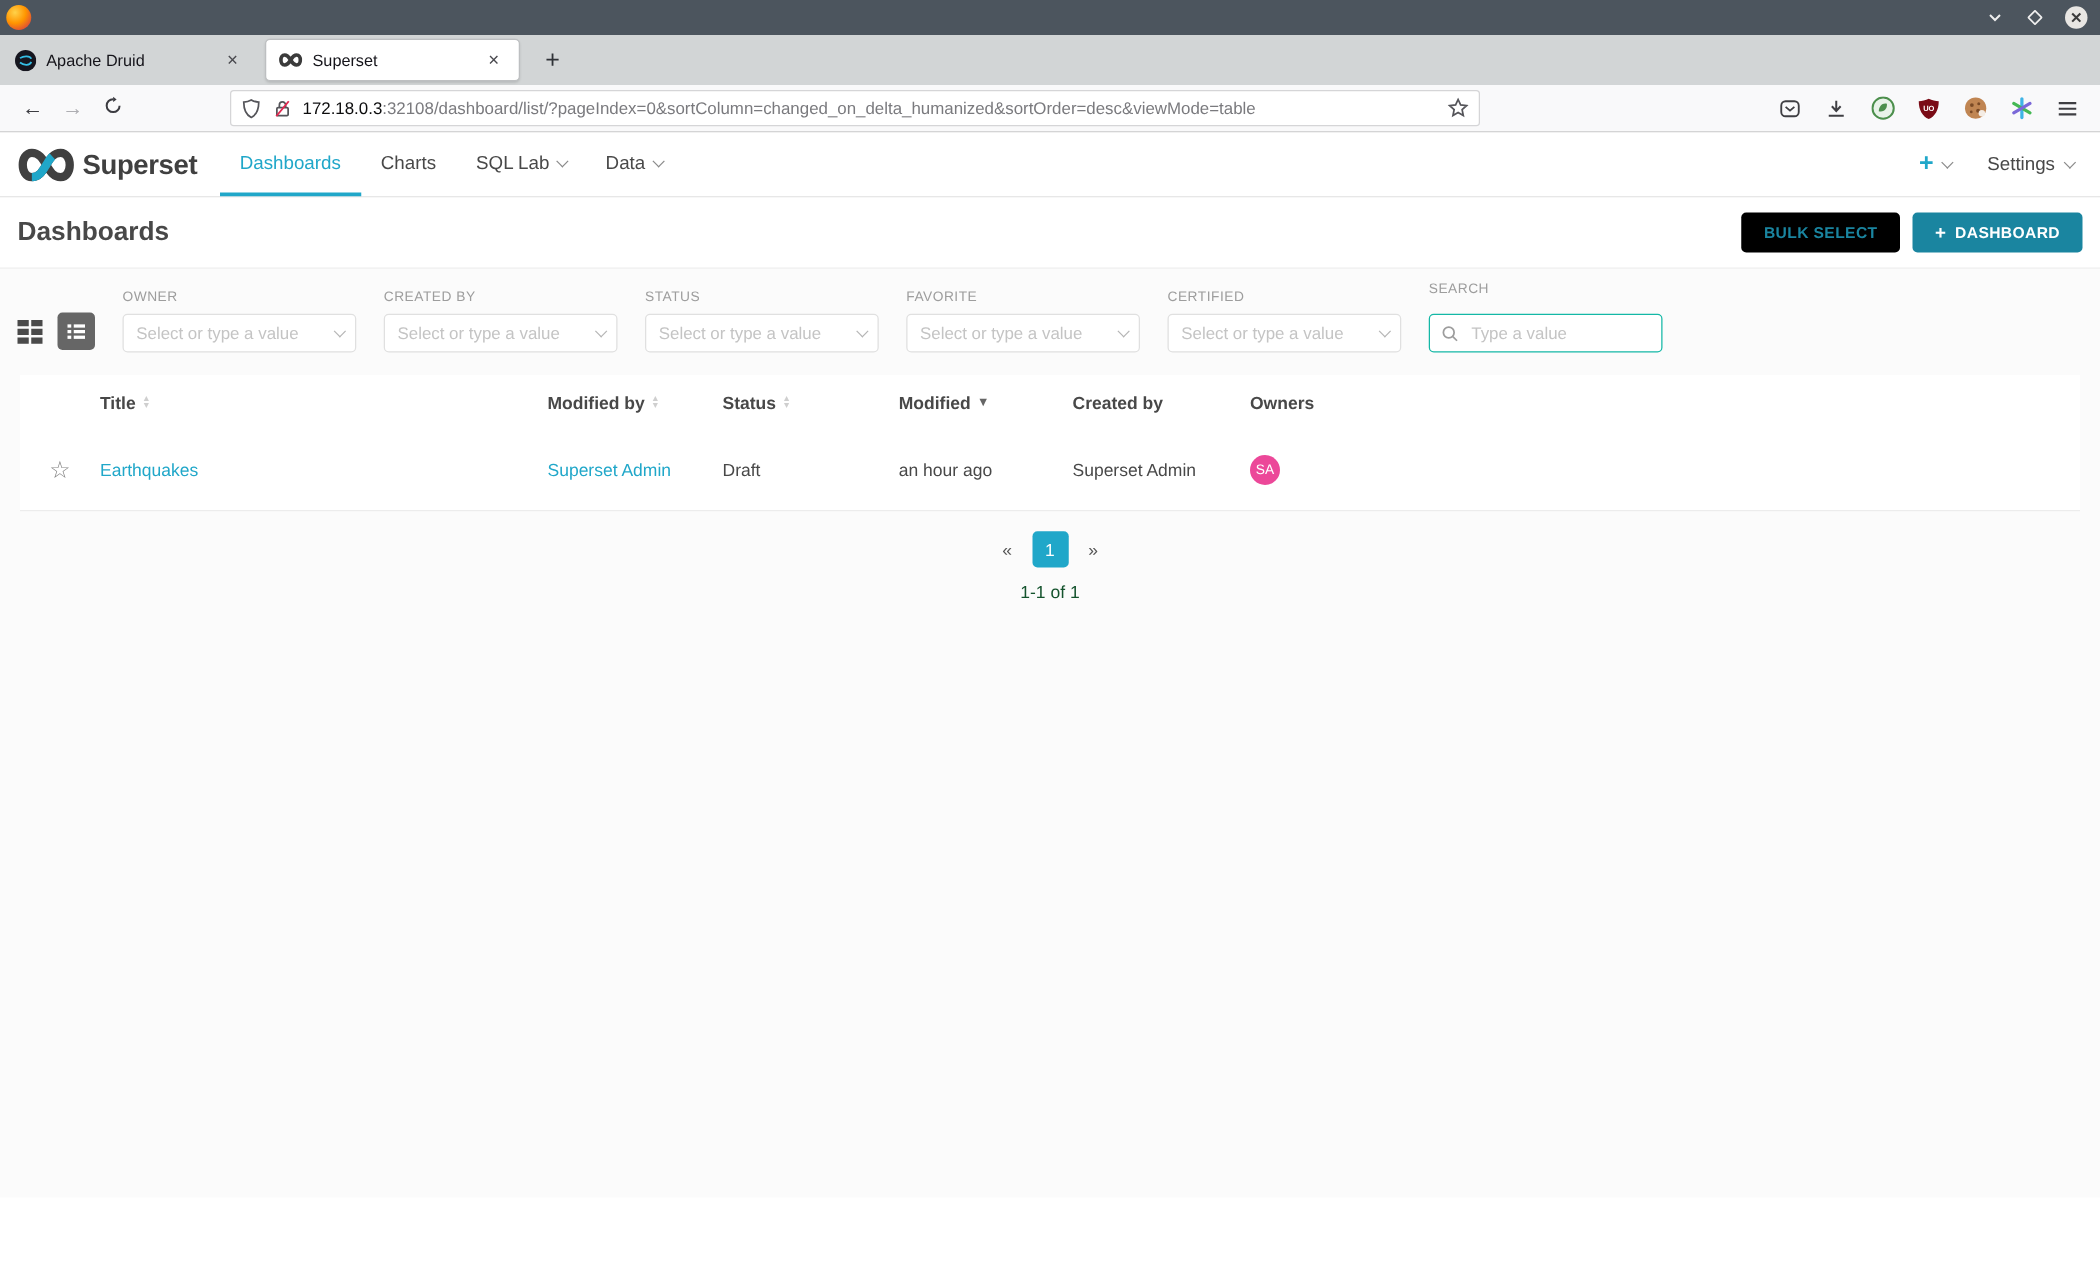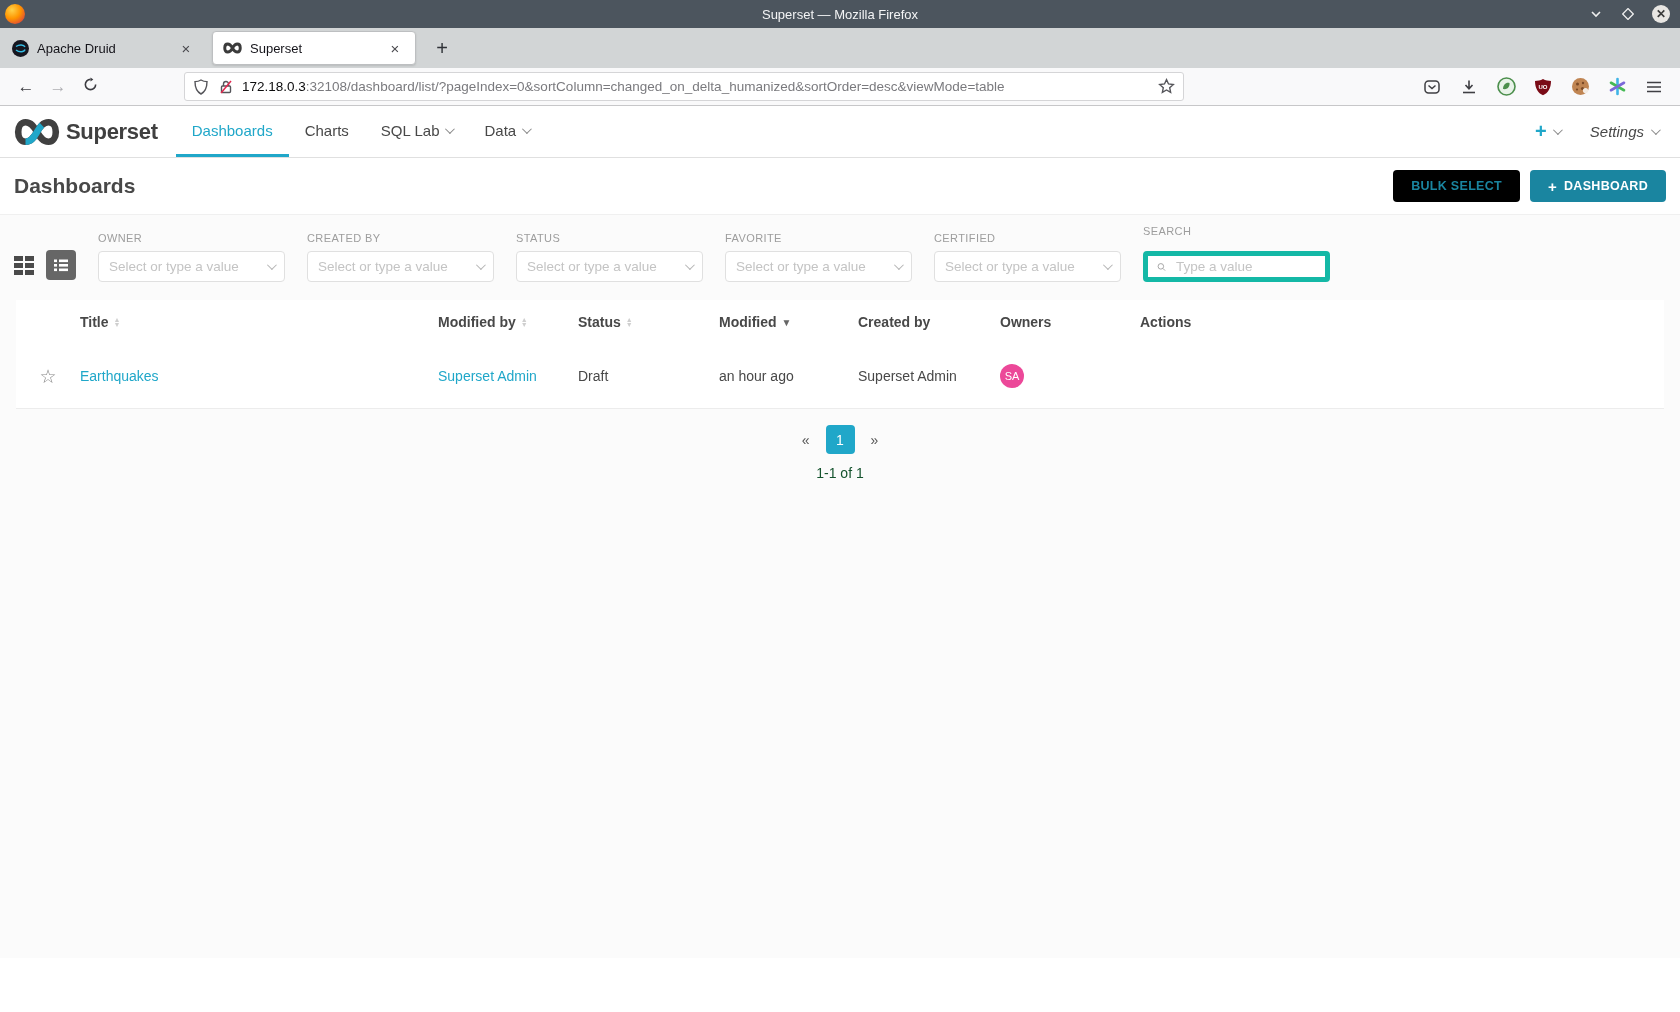--- a/index.html
+++ b/index.html
@@ -42,21 +42,21 @@
     display:flex; align-items:stretch; padding:0 14px; }
   .brand { display:flex; align-items:center; gap:6px; margin-right:18px; }
   .brand-text { font-size:22px; font-weight:bold; color:#404040; letter-spacing:-.3px; }
   .ss-nav-item { display:flex; align-items:center; gap:6px; padding:0 16px; font-size:15px;
     color:#484848; border-bottom:3px solid transparent; }
   .ss-nav-item.active { color:#20a7c9; border-bottom-color:#20a7c9; }
   .caret { width:7px; height:7px; border-right:1.5px solid #8a8a8a; border-bottom:1.5px solid #8a8a8a;
     transform:rotate(45deg) translateY(-2px); display:inline-block; }
   .nav-right { margin-left:auto; display:flex; align-items:center; gap:30px; padding-right:8px; }
   .plus-link { color:#20a7c9; font-size:20px; font-weight:bold; display:flex; align-items:center; gap:6px; }
-  .settings-link { color:#484848; font-size:15px; display:flex; align-items:center; gap:7px;font-style:italic; }
+  .settings-link { color:#484848; font-size:15px; display:flex; align-items:center; gap:7px; }
 
   
   .submenu { height:56px; background:#fff; display:flex; align-items:center; padding:0 14px; }
   .page-title { font-size:21px; font-weight:bold; color:#484848; }
   .submenu-btns { margin-left:auto; display:flex; gap:10px; }
   .btn { height:32px; border-radius:4px; display:flex; align-items:center; justify-content:center;
     font-size:12.5px; font-weight:bold; letter-spacing:.3px; padding:0 18px; }
   .btn-secondary { background:#000000; color:#1a85a0; }
   .btn-primary { background:#1a85a0; color:#fff; gap:7px; }
   .btn-primary .plus { font-size:15px; font-weight:bold; }
@@ -69,21 +69,21 @@
   .grid-icon span { width:9px; height:5px; background:#4a4a4a; }
   .list-toggle { width:30px; height:30px; background:#666; border-radius:4px;
     display:flex; align-items:center; justify-content:center; }
   .filter-group { width:187px; }
   .filter-label { font-size:11px; color:#9d9d9d; letter-spacing:.4px; margin-bottom:7px; }
   .select-box { height:31px; background:#fff; border:1px solid #e0e0e0; border-radius:4px;
     display:flex; align-items:center; padding:0 10px; }
   .select-box .ph { font-size:13.5px; color:#c4c4c4; }
   .select-box .chev { margin-left:auto; width:7px; height:7px; border-right:1.4px solid #b5b5b5;
     border-bottom:1.4px solid #b5b5b5; transform:rotate(45deg) translateY(-2px); }
-  .search-box { height:31px; background:#fff; border:5px solid #14b8a6; border-radius:4px;
+  .search-box { height:31px; background:#fff; border:1px solid #14b8a6; border-radius:4px;
     display:flex; align-items:center; padding:0 9px; gap:10px;margin-top:14px; }
   .search-box input { border:none; outline:none; font-size:13.5px; width:140px;
     font-family:"Liberation Sans",sans-serif; color:#484848; background:transparent; }
   .search-box input::placeholder { color:#c4c4c4; }
 
   .table-card { background:#fff; margin:0 16px; border-bottom:1px solid #ececec; }
   .trow { display:grid; grid-template-columns:64px 358px 140px 141px 139px 142px 140px 1fr;
     align-items:center; }
   .thead { height:44px; font-size:14px; font-weight:bold; color:#484848;text-align:right; }
   .th { display:flex; align-items:center; gap:5px; }
@@ -100,21 +100,20 @@
   .pg-arrow { color:#555; font-size:14px; padding:0 6px; }
   .pg-page { width:29px; height:29px; background:#20a7c9; border-radius:4px; color:#fff;
     font-size:14px; display:flex; align-items:center; justify-content:center; }
   .pg-summary { text-align:center; margin-top:11px; font-size:14px; color:#14532d; }
 </style>
 </head>
 <body>
 
 <div class="titlebar">
   <div class="ff-logo"></div>
-  <div class="win-title">Superset — Mozilla Firefox</div>
   <div class="win-controls">
     <div class="wc">
       <svg width="12" height="12" viewBox="0 0 12 12">
           <path d="M2 4 L6 8 L10 4" fill="none" stroke="#eee" stroke-width="1.6"></path>
         </svg>
     </div>
     <div class="wc">
       <svg width="12" height="12" viewBox="0 0 12 12">
           <rect x="2.2" y="2.2" width="7.6" height="7.6" transform="rotate(45 6 6)" fill="none" stroke="#eee" stroke-width="1.4"></rect>
         </svg>
@@ -363,23 +362,20 @@
       <div class="th">
         <span>Modified</span>
         <span class="sort-active">▼</span>
       </div>
       <div class="th">
         <span>Created by</span>
       </div>
       <div class="th">
         <span>Owners</span>
       </div>
-      <div class="th">
-        <span>Actions</span>
-      </div>
     </div>
 
     <div class="trow tdata">
       <div class="star-cell">
         <span class="fav-star">☆</span>
       </div>
       <div><a class="link" href="#">Earthquakes</a></div>
       <div><a class="link" href="#">Superset Admin</a></div>
       <div>Draft</div>
       <div>an hour ago</div>

